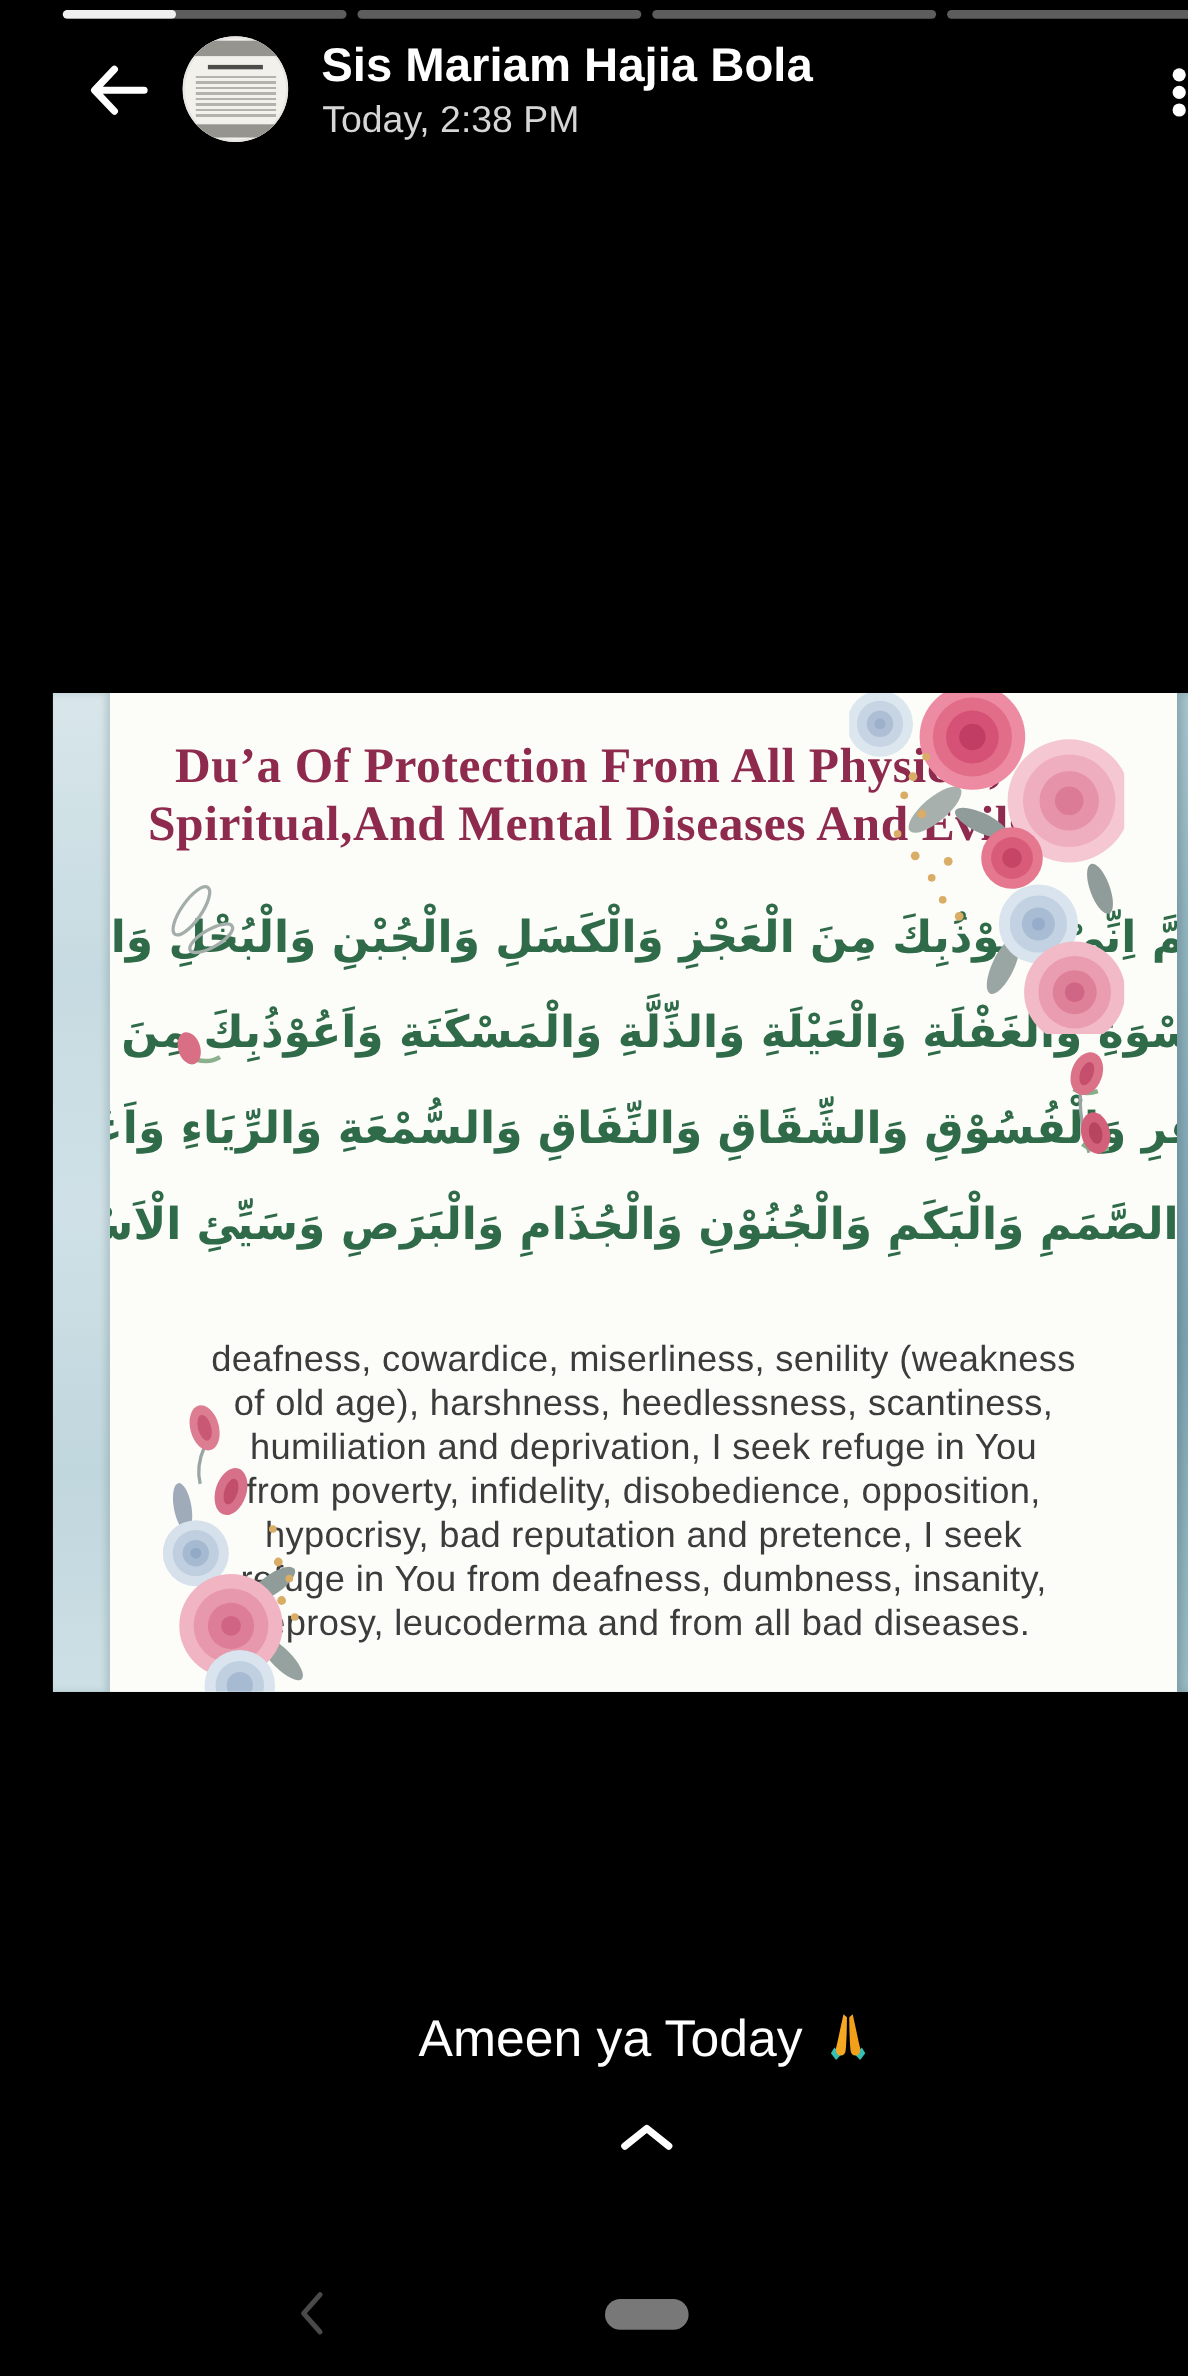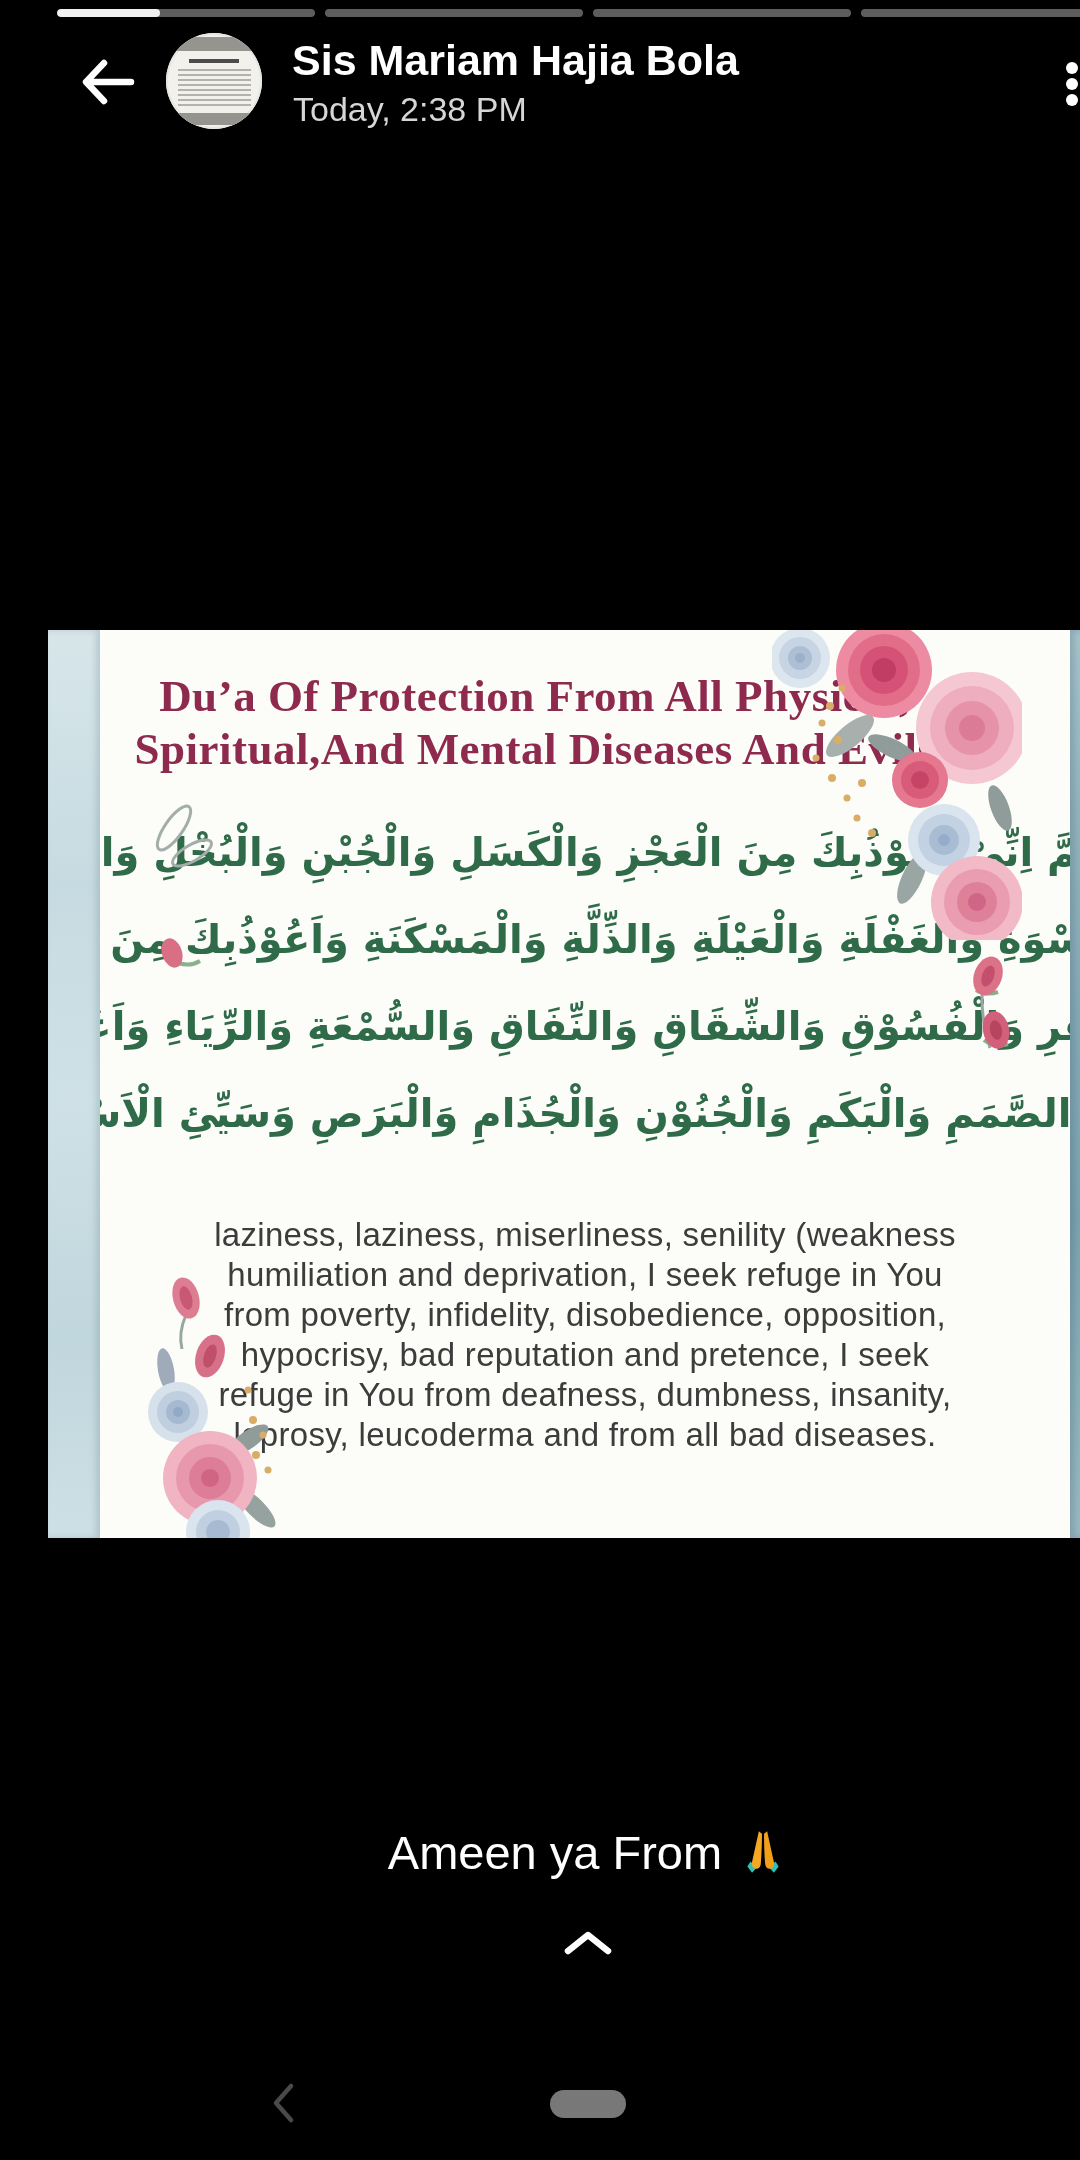--- a/index.html
+++ b/index.html
@@ -116,21 +116,22 @@
       </div>
 
       <div class="arabic" dir="rtl" lang="ar" style="color: rgb(47, 107, 73);">
         <div class="ar-line">اَللّٰهُمَّ اِنِّىْ اَعُوْذُبِكَ مِنَ الْعَجْزِ وَالْكَسَلِ وَالْجُبْنِ وَالْبُخْلِ وَالْهَرَمِ</div>
         <div class="ar-line">وَالْقَسْوَةِ وَالْغَفْلَةِ وَالْعَيْلَةِ وَالذِّلَّةِ وَالْمَسْكَنَةِ وَاَعُوْذُبِكَ مِنَ الْفَقْرِ</div>
         <div class="ar-line">وَالْكُفْرِ وَالْفُسُوْقِ وَالشِّقَاقِ وَالنِّفَاقِ وَالسُّمْعَةِ وَالرِّيَاءِ وَاَعُوْذُبِكَ</div>
         <div class="ar-line">مِنَ الصَّمَمِ وَالْبَكَمِ وَالْجُنُوْنِ وَالْجُذَامِ وَالْبَرَصِ وَسَيِّئِ الْاَسْقَامِ</div>
       </div>
 
       <div class="translation" style="color: rgb(60, 60, 60);">
-        <div class="tr-line">laziness, laziness, miserliness, senility (weakness</div>
+        <div class="tr-line">deafness, cowardice, miserliness, senility (weakness</div>
+        <div class="tr-line">of old age), harshness, heedlessness, scantiness,</div>
         <div class="tr-line">humiliation and deprivation, I seek refuge in You</div>
         <div class="tr-line">from poverty, infidelity, disobedience, opposition,</div>
         <div class="tr-line">hypocrisy, bad reputation and pretence, I seek</div>
         <div class="tr-line">refuge in You from deafness, dumbness, insanity,</div>
         <div class="tr-line">leprosy, leucoderma and from all bad diseases.</div>
       </div>
 
       <svg class="floral fl-tr" width="250" height="312" viewBox="0 0 250 312">
         <ellipse cx="78" cy="108" rx="30" ry="11" fill="#a7b0ad" transform="rotate(-40 78 108)"></ellipse>
         <ellipse cx="120" cy="120" rx="26" ry="9" fill="#8f9c99" transform="rotate(25 120 120)"></ellipse>
@@ -244,21 +245,21 @@
         <path d="M26 165 q12 4 22 -2" stroke="#8ab18c" stroke-width="4" fill="none"></path>
         <g transform="translate(20,155) rotate(-18)">
             <ellipse rx="10" ry="15" fill="#d96f84"></ellipse>
           </g>
       </svg>
 
     </div>
   </div>
 
   <div class="caption">
-    <span>Ameen ya From</span>
+    <span>Ameen ya Today</span>
     <svg width="50" height="50" viewBox="0 0 48 48">
       <path d="M12 33 L18 39 L13.5 44 L9 38 Z" fill="#35c0b4"></path>
       <path d="M36 33 L30 39 L34.5 44 L39 38 Z" fill="#35c0b4"></path>
       <path d="M20 4 C18 13 15.5 25 13.5 33.5 C12.8 37 14.6 40 17.6 40 C20 40 21.6 38.4 21.9 35.4 C22.7 27 23 13.5 23 6.5 Z" fill="#f6a823"></path>
       <path d="M28 4 C30 13 32.5 25 34.5 33.5 C35.2 37 33.4 40 30.4 40 C28 40 26.4 38.4 26.1 35.4 C25.3 27 25 13.5 25 6.5 Z" fill="#f2a01a"></path>
     </svg>
   </div>
 
   <div class="reply-block">
     <svg width="54" height="30" viewBox="0 0 54 30" fill="none">

